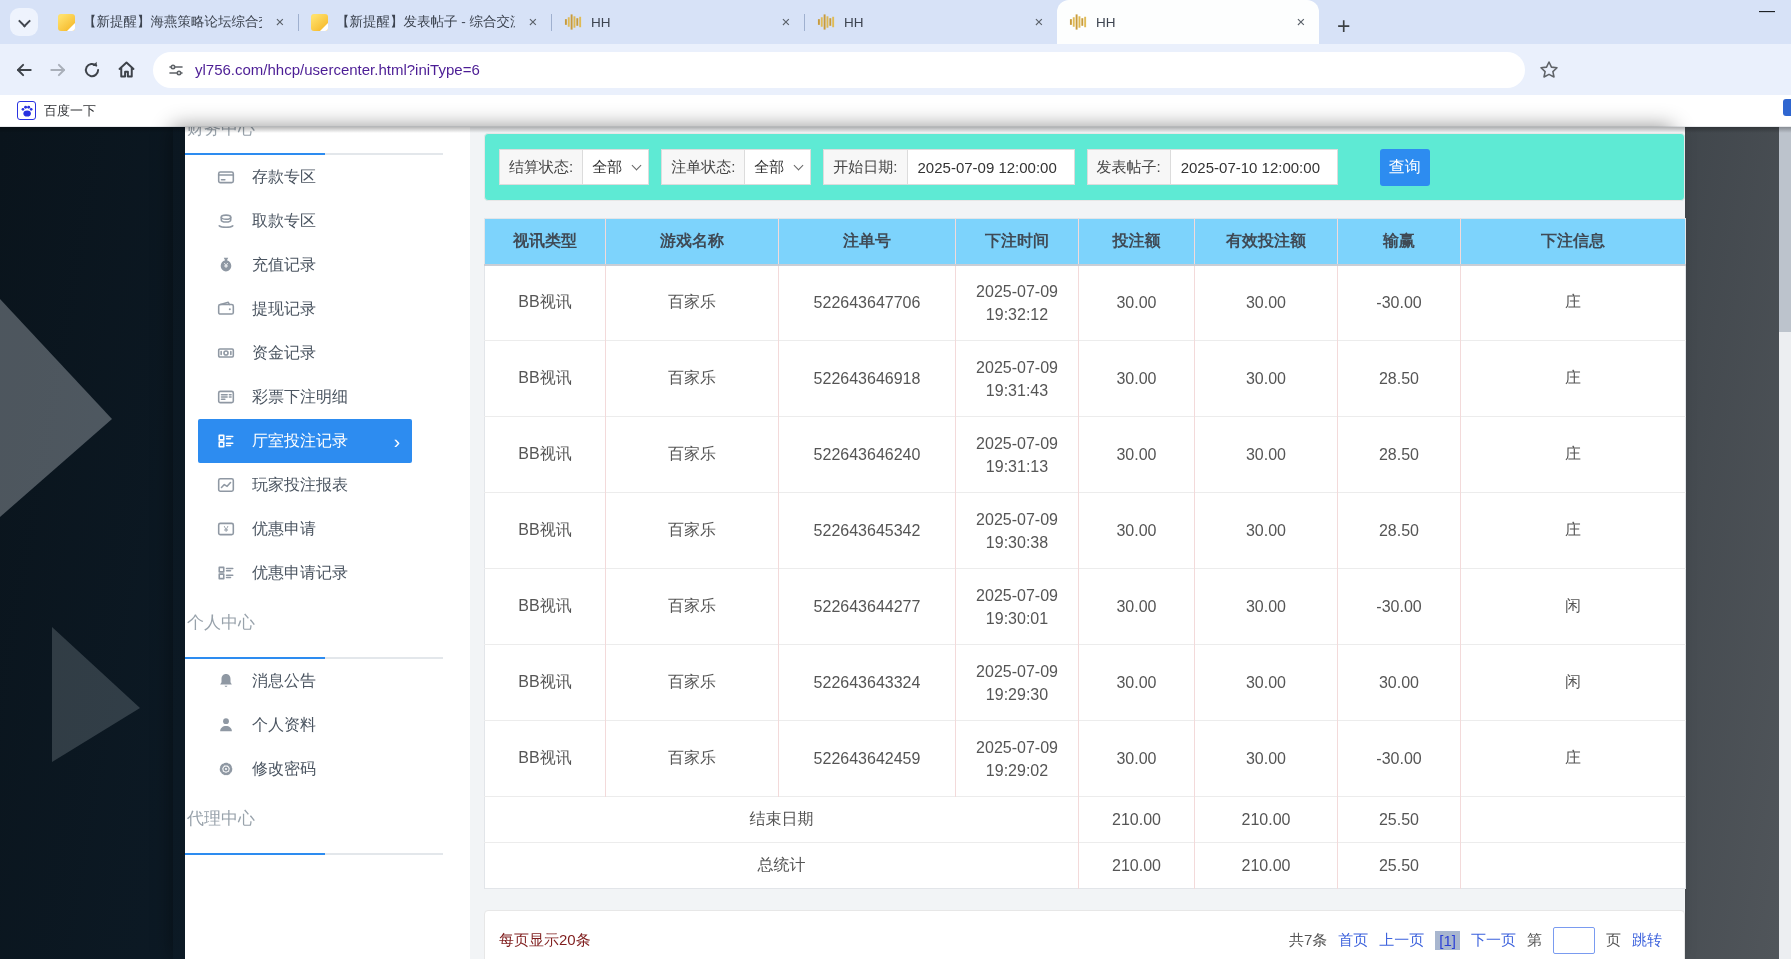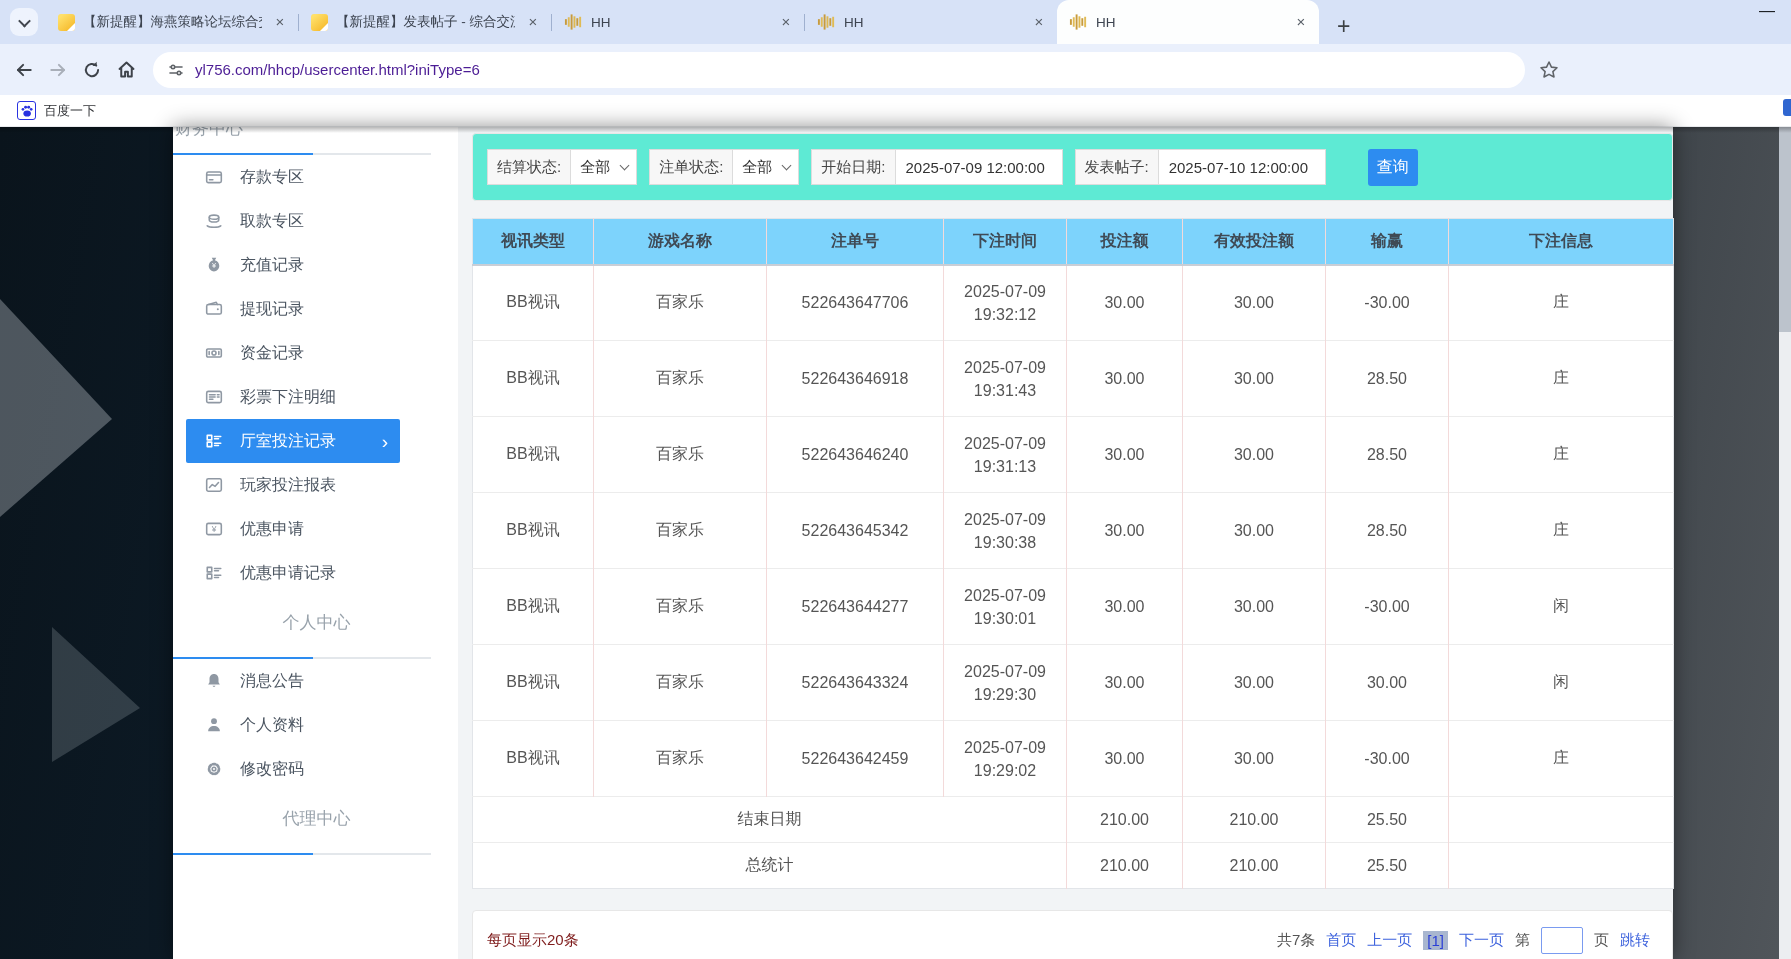--- a/index.html
+++ b/index.html
@@ -52,22 +52,22 @@
   .tri { position:absolute; background:#cfd6dd; }
   .tri1 { left:0; top:172px; width:112px; height:218px; clip-path:polygon(0 0,100% 55%,0 100%); opacity:.34; }
   .tri2 { left:52px; top:500px; width:88px; height:135px; clip-path:polygon(0 0,100% 60%,0 100%); opacity:.2; }
 
   .content { position:absolute; left:173px; top:0; width:1500px; height:832px; display:flex;
     box-shadow:0 0 20px rgba(0,0,0,.45); }
   .scrollbar { position:absolute; right:0; top:0; bottom:0; width:12px; background:#eceef1; }
   .scroll-thumb { width:12px; height:205px; background:#bcc3cc; }
 
   
-  .sidebar { width:285px; background:#fff; flex:none; overflow:hidden; }
-  .sec-title { font-size:17px; color:#98a2ab; padding:16px 0 10px 2px;text-align:center; }
+  .sidebar { width:285px; background:#fff; flex:none; overflow:hidden;margin-left:12px; }
+  .sec-title { font-size:17px; color:#98a2ab; padding:16px 0 10px 2px; }
   .sec-title-clipped { height:26px; overflow:hidden; position:relative; }
   .sec-title-clipped .sec-title { position:absolute; top:-10px; padding:0 0 0 2px; }
   .sec-hr { height:2px; width:258px; margin-top:13px;
     background:linear-gradient(to right,#2d8cf0 0,#2d8cf0 140px,#e3e7eb 140px); }
   .sec-title-clipped + .sec-hr { margin-top:0; }
   .side-item { height:44px; display:flex; align-items:center; font-size:16px; color:#4b5561; position:relative; }
   .side-item .ic { width:18px; height:18px; margin:0 17px 0 32px; color:#8f98a3; display:flex; flex:none; }
   .side-item.active { background:#2d8cf0; color:#fff; margin:0 58px 0 13px; border-radius:2px; }
   .side-item.active .ic { color:#fff; margin-left:19px; }
   .side-chev { position:absolute; right:12px; font-size:19px; line-height:1; color:#fff; }

